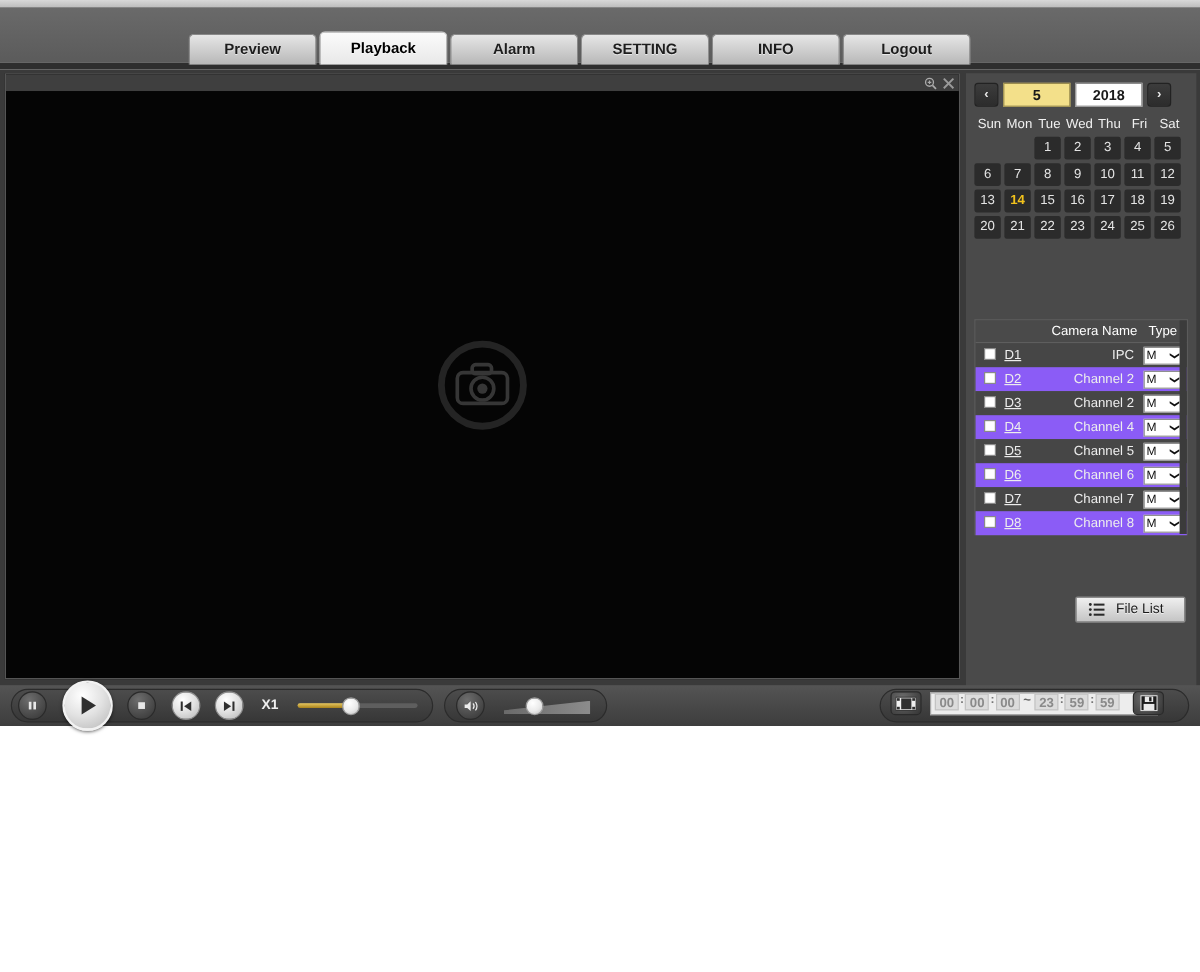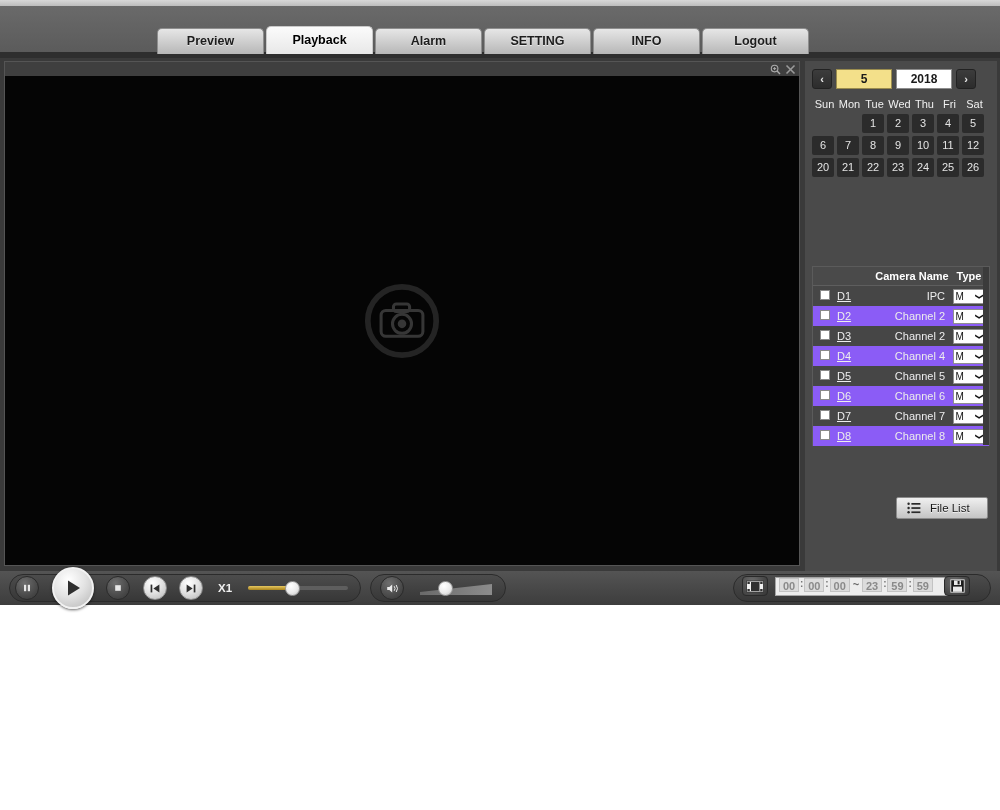--- a/index.html
+++ b/index.html
@@ -115,21 +115,21 @@
   .cal-cell.sel { color:#f2c21c; font-weight:bold; }
 
   
   .cam-panel {
     position:absolute; left:7px; top:205px; width:178px; height:180px;
     background:#4f4f4f; border:1px solid #5b5b5b;
   }
   .cam-head {
     display:flex; height:19px; align-items:center;
     background:#4a4a4a; border-bottom:1px solid #5e5e5e;
-    font-size:11px; font-weight:bold; color:#ffffff;
+    font-size:11px; font-weight:normal; color:#ffffff;
   }
   .col-chk { width:24px; text-align:center; }
   .col-id  { width:38px;text-decoration:underline; }
   .col-name{ width:74px; text-align:center; }
   .col-type{ width:40px; text-align:center; }
   .cam-row {
     display:flex; height:20px; align-items:center;
     font-size:11px; color:#ededed;
     background:#8b5cf6;
   }
@@ -308,20 +308,29 @@
             <div class="cal-row">
               <div class="cal-cell">6</div>
               <div class="cal-cell">7</div>
               <div class="cal-cell">8</div>
               <div class="cal-cell">9</div>
               <div class="cal-cell">10</div>
               <div class="cal-cell">11</div>
               <div class="cal-cell">12</div>
             </div>
             <div class="cal-row">
+              <div class="cal-cell">13</div>
+              <div class="cal-cell sel">14</div>
+              <div class="cal-cell">15</div>
+              <div class="cal-cell">16</div>
+              <div class="cal-cell">17</div>
+              <div class="cal-cell">18</div>
+              <div class="cal-cell">19</div>
+            </div>
+            <div class="cal-row">
               <div class="cal-cell">20</div>
               <div class="cal-cell">21</div>
               <div class="cal-cell">22</div>
               <div class="cal-cell">23</div>
               <div class="cal-cell">24</div>
               <div class="cal-cell">25</div>
               <div class="cal-cell">26</div>
             </div>
           </div>
       </div>

